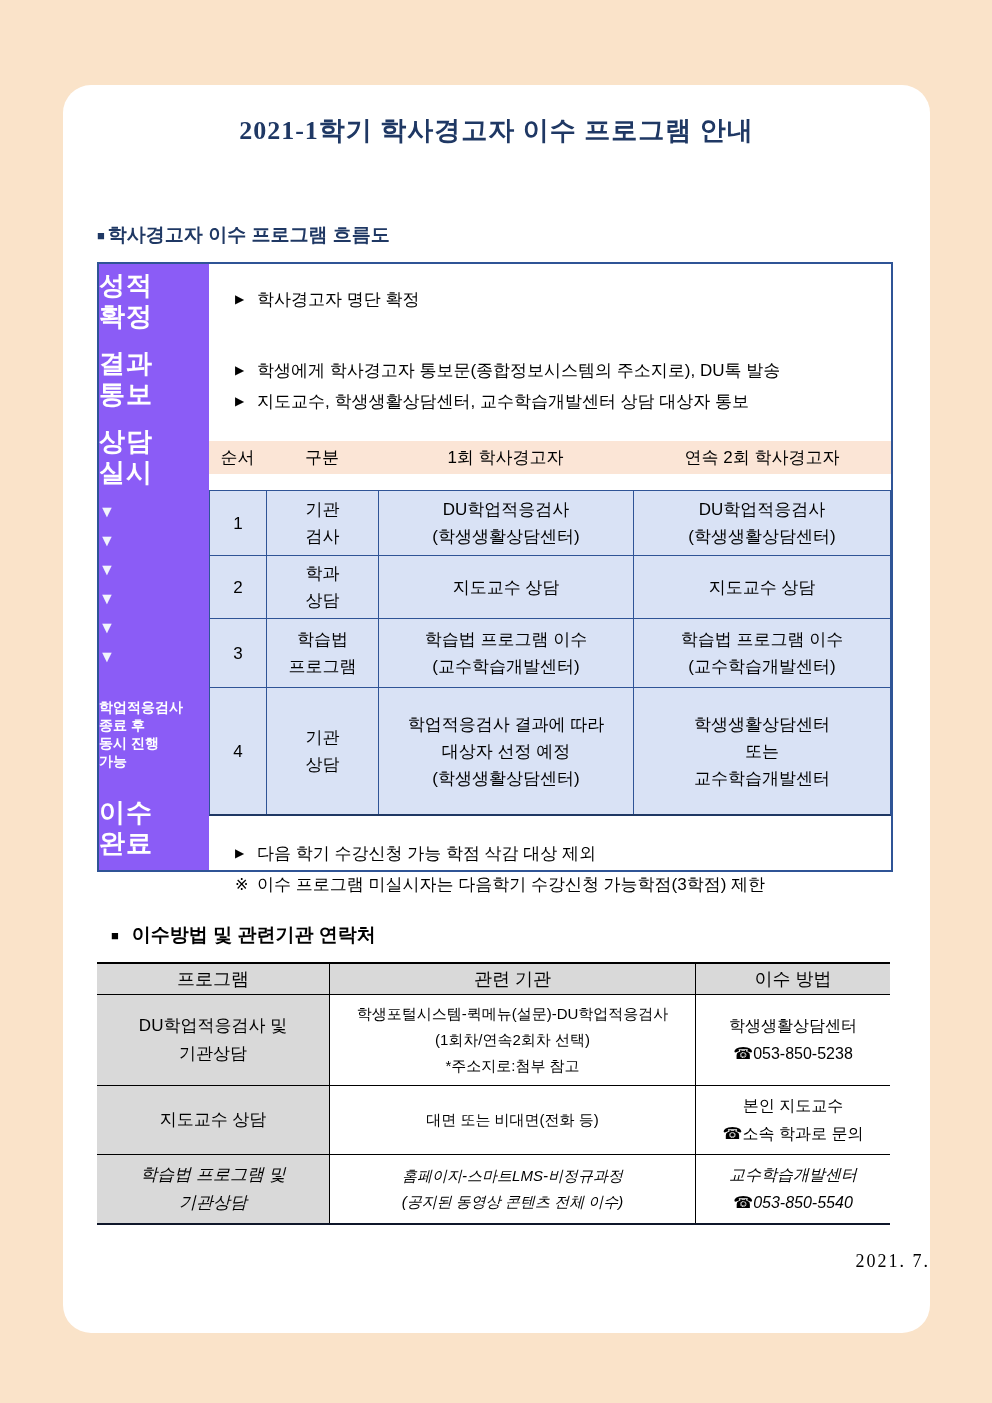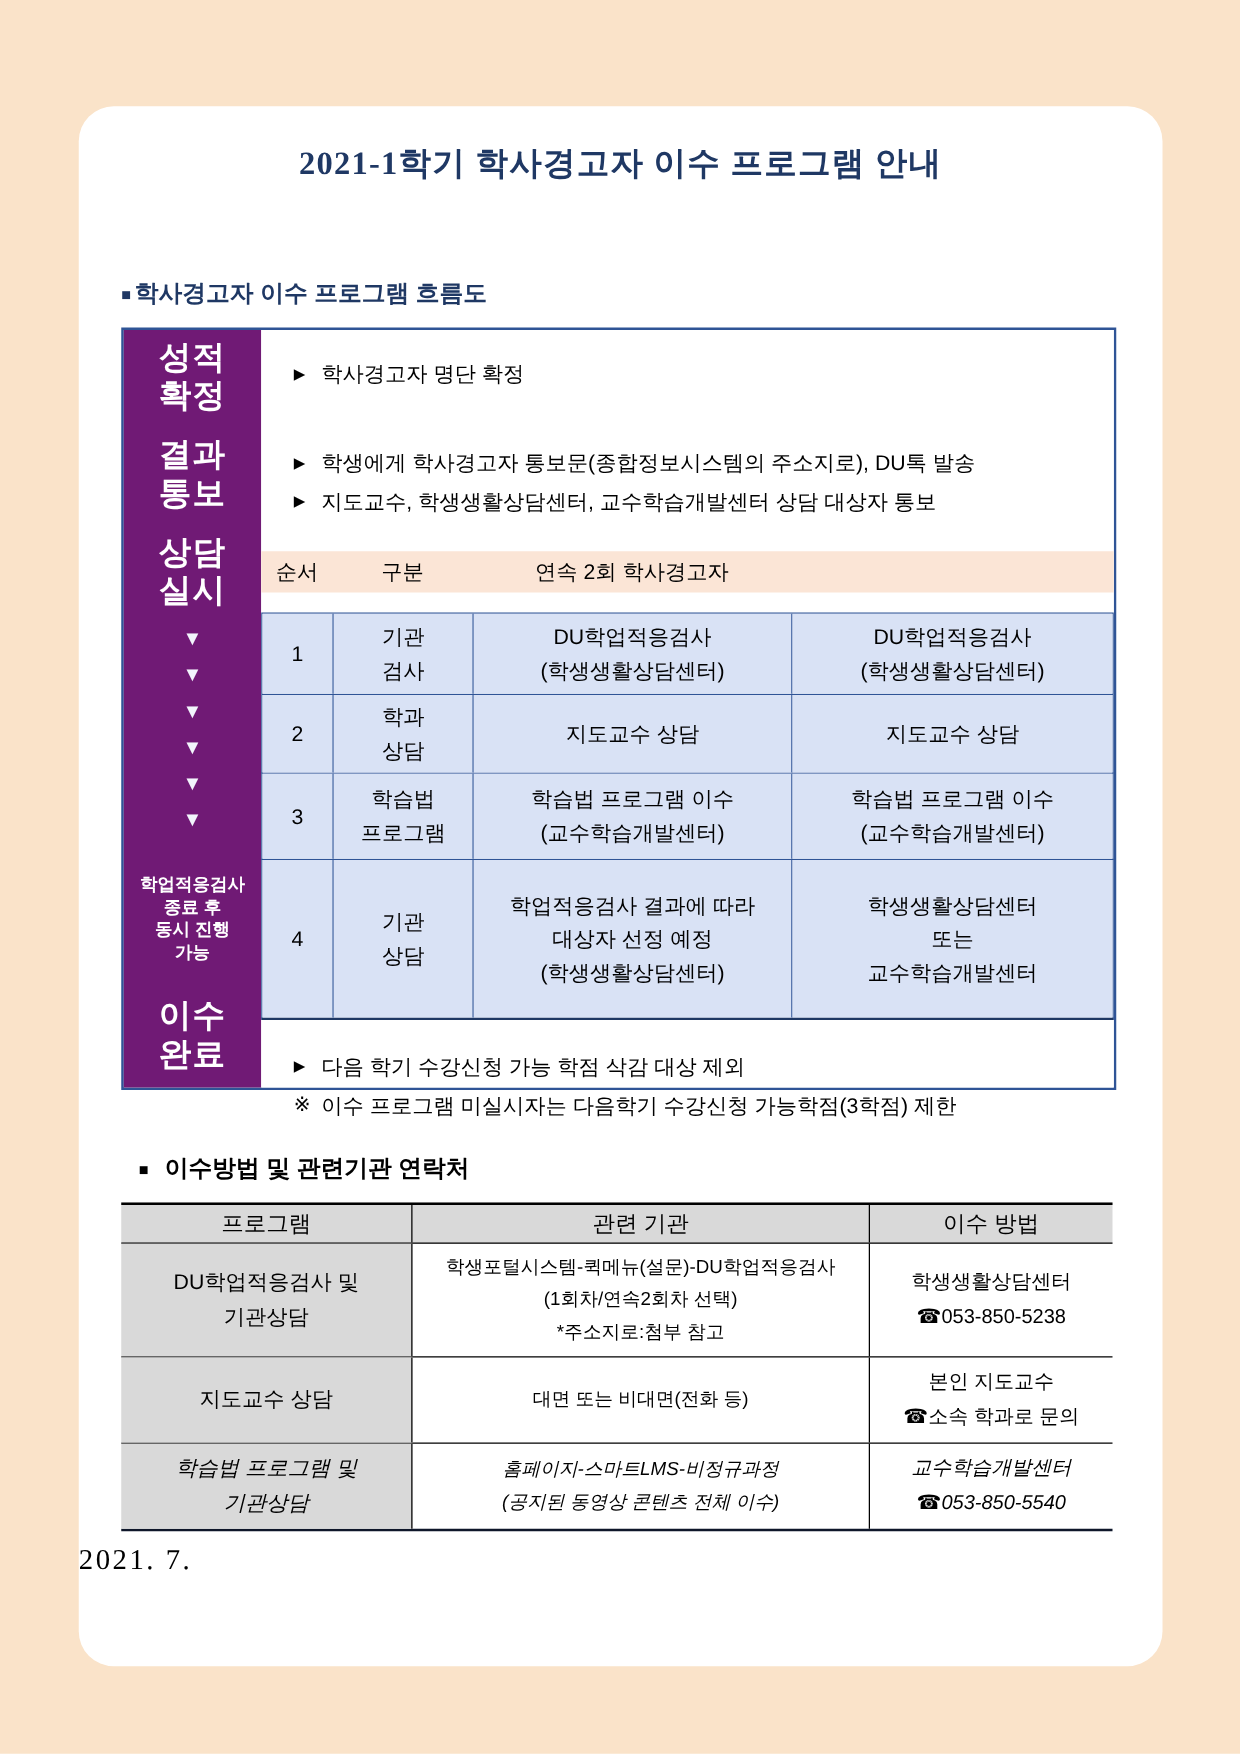--- a/index.html
+++ b/index.html
@@ -39,22 +39,22 @@
 
   
   .flowbox {
     margin:14px 0 0 34px;
     width:796px; height:610px;
     border:2px solid #2F5496;
     display:flex;
   }
   .fside {
     width:110px; flex:none;
-    background:#701a75; color:#fff;
-    text-align:center; padding-top:6px;
+    background:#8b5cf6; color:#fff;
+    text-align:left; padding-top:6px;
   }
   .stage { font-size:26px; font-weight:700; line-height:31px; letter-spacing:1px; }
   .st2 { margin-top:16px; }
   .st3 { margin-top:16px; }
   .arrows { margin-top:9px; }
   .arrow { font-size:16px; line-height:29px; color:#F2F5FC; }
   .side-note { margin-top:27px; font-size:14px; font-weight:700; line-height:18px; }
   .st4 { margin-top:27px; }
 
   .fcontent { flex:1; background:#fff; min-width:0; }
@@ -115,23 +115,23 @@
   }
   .t2c:last-child { border-right:none; }
   .t2c.prog { background:#D9D9D9; font-size:17px; line-height:28px; }
   .t2c.meth { font-size:15px; line-height:26px;justify-content:center; }
   .t2c.org  { font-size:16px; line-height:28px; }
   .t2r.cr1 .t2c { min-height:84px; }
   .t2r.cr2 .t2c { min-height:55px; }
   .t2r.cr3 .t2c { min-height:64px; }
 
   .date {
-    margin-top:10px; text-align:left;
+    margin-top:26px; text-align:right;
     font-family:"Liberation Serif","DejaVu Serif",serif;
-    font-size:23px; letter-spacing:2px;
+    font-size:18px; letter-spacing:2px;
   }
 </style>
 </head>
 <body>
 
 <div class="card">
 
   <h1 class="title">2021-1학기 학사경고자 이수 프로그램 안내</h1>
 
   <div class="sec-head">
@@ -191,20 +191,21 @@
         <div class="bl">
           <span class="bm">▶</span>
           <span>지도교수, 학생생활상담센터, 교수학습개발센터 상담 대상자 통보</span>
         </div>
       </div>
 
       <div class="t1">
         <div class="t1-head">
           <div>순서</div>
           <div>구분</div>
+          <div>1회 학사경고자</div>
           <div>연속 2회 학사경고자</div>
         </div>
 
         <div class="t1r first r1">
           <div class="t1c">1</div>
           <div class="t1c">
             <div>기관</div>
             <div>검사</div>
           </div>
           <div class="t1c">

